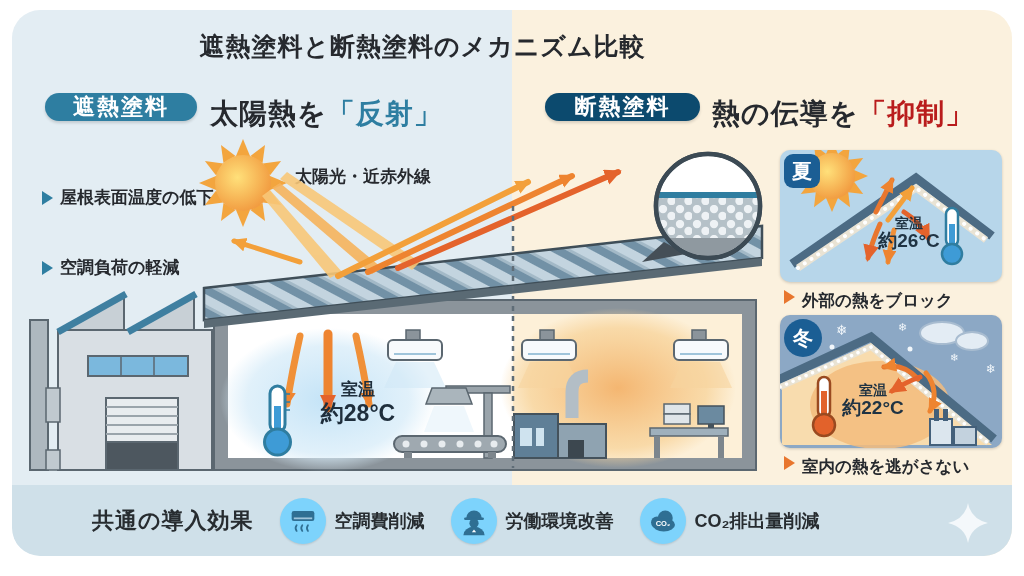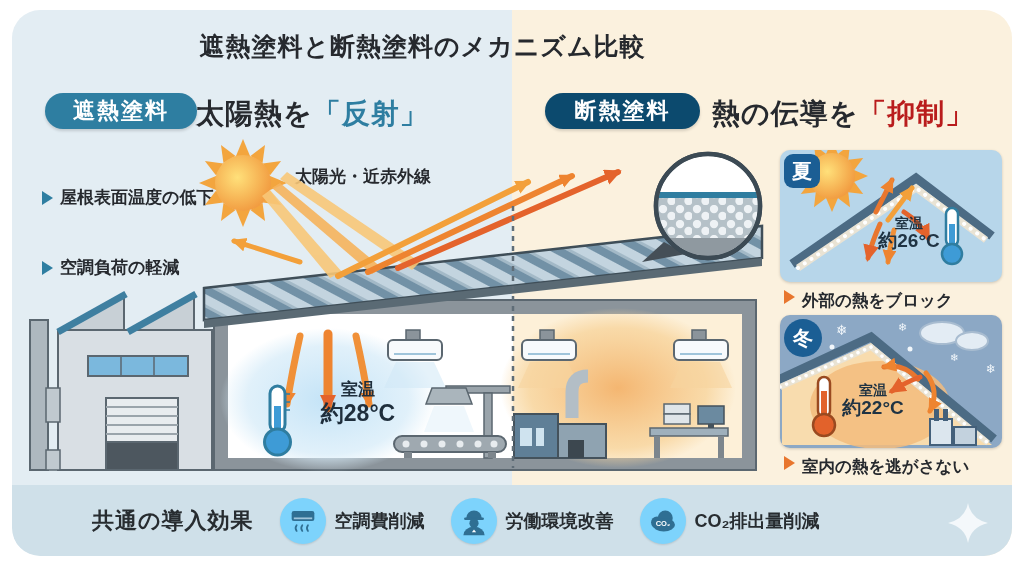--- a/index.html
+++ b/index.html
@@ -3,27 +3,27 @@
 <meta charset="utf-8">
 <style>
   html,body{margin:0;padding:0;background:#ffffff;width:1024px;height:576px;
     font-family:"Liberation Sans","DejaVu Sans",sans-serif;}
   #stage{position:relative;width:1024px;height:576px;overflow:hidden;background:#ffffff;}
   #card{position:absolute;left:12px;top:10px;width:1000px;height:546px;border-radius:28px;overflow:hidden;}
   .bg-left{position:absolute;left:0;top:0;width:500px;height:546px;background:#e3edf3;}
   .bg-right{position:absolute;left:500px;top:0;width:500px;height:546px;background:#fbf1de;}
   .abs{position:absolute;}
   .title{left:0;top:20px;width:821px;text-align:center;font-size:25px;font-weight:bold;color:#26292e;letter-spacing:1px;}
-  .pill{height:36px;border-radius:21px;color:#fff;font-size:22px;font-weight:bold;display:flex;align-items:center;justify-content:center;letter-spacing:2px;font-family:Liberation Mono, monospace;}
+  .pill{height:28px;border-radius:21px;color:#fff;font-size:22px;font-weight:bold;display:flex;align-items:center;justify-content:center;letter-spacing:2px;font-family:Liberation Mono, monospace;}
   .pill.teal{left:33px;top:83px;width:152px;background:#2e7ea1;box-shadow:0 2px 3px rgba(0,0,0,.15);}
   .pill.orange{left:533px;top:83px;width:155px;background:#0c4a6e;box-shadow:0 2px 3px rgba(0,0,0,.15);}
   .heading{top:85px;font-size:28px;font-weight:bold;color:#26292e;letter-spacing:1px;}
   .heading .hl-teal{color:#2e7ea1;}
   .heading .hl-orange{color:#b91c1c;}
-  .heading.l{left:184px;} .heading.r{left:700px;}
+  .heading.l{left:198px;} .heading.r{left:700px;}
   .bullet{left:30px;font-size:17px;font-weight:bold;color:#26292e;display:flex;align-items:center;gap:7px;}
   .tri{width:0;height:0;border-top:7px solid transparent;border-bottom:7px solid transparent;border-left:11px solid #2e7ea1;display:inline-block;}
   .tri.o{border-left-color:#e8762e;}
   .sun-label{left:283px;top:155px;font-size:17px;font-weight:bold;color:#26292e;}
   .temp-box{text-align:center;color:#1e2e3c;font-weight:bold;line-height:1.15;}
   .temp-box .tl{font-size:17px;} .temp-box .tv{font-size:23px;}
   .panel{width:222px;border-radius:10px;overflow:hidden;box-shadow:0 1px 3px rgba(0,0,0,.18);}
   #panel-summer{left:768px;top:140px;height:132px;background:#b7d6ea;}
   #panel-winter{left:768px;top:305px;height:133px;background:#8ca8c5;}
   .corner-badge{position:absolute;left:4px;top:4px;background:#1b5e94;color:#fff;font-size:20px;font-weight:bold;

